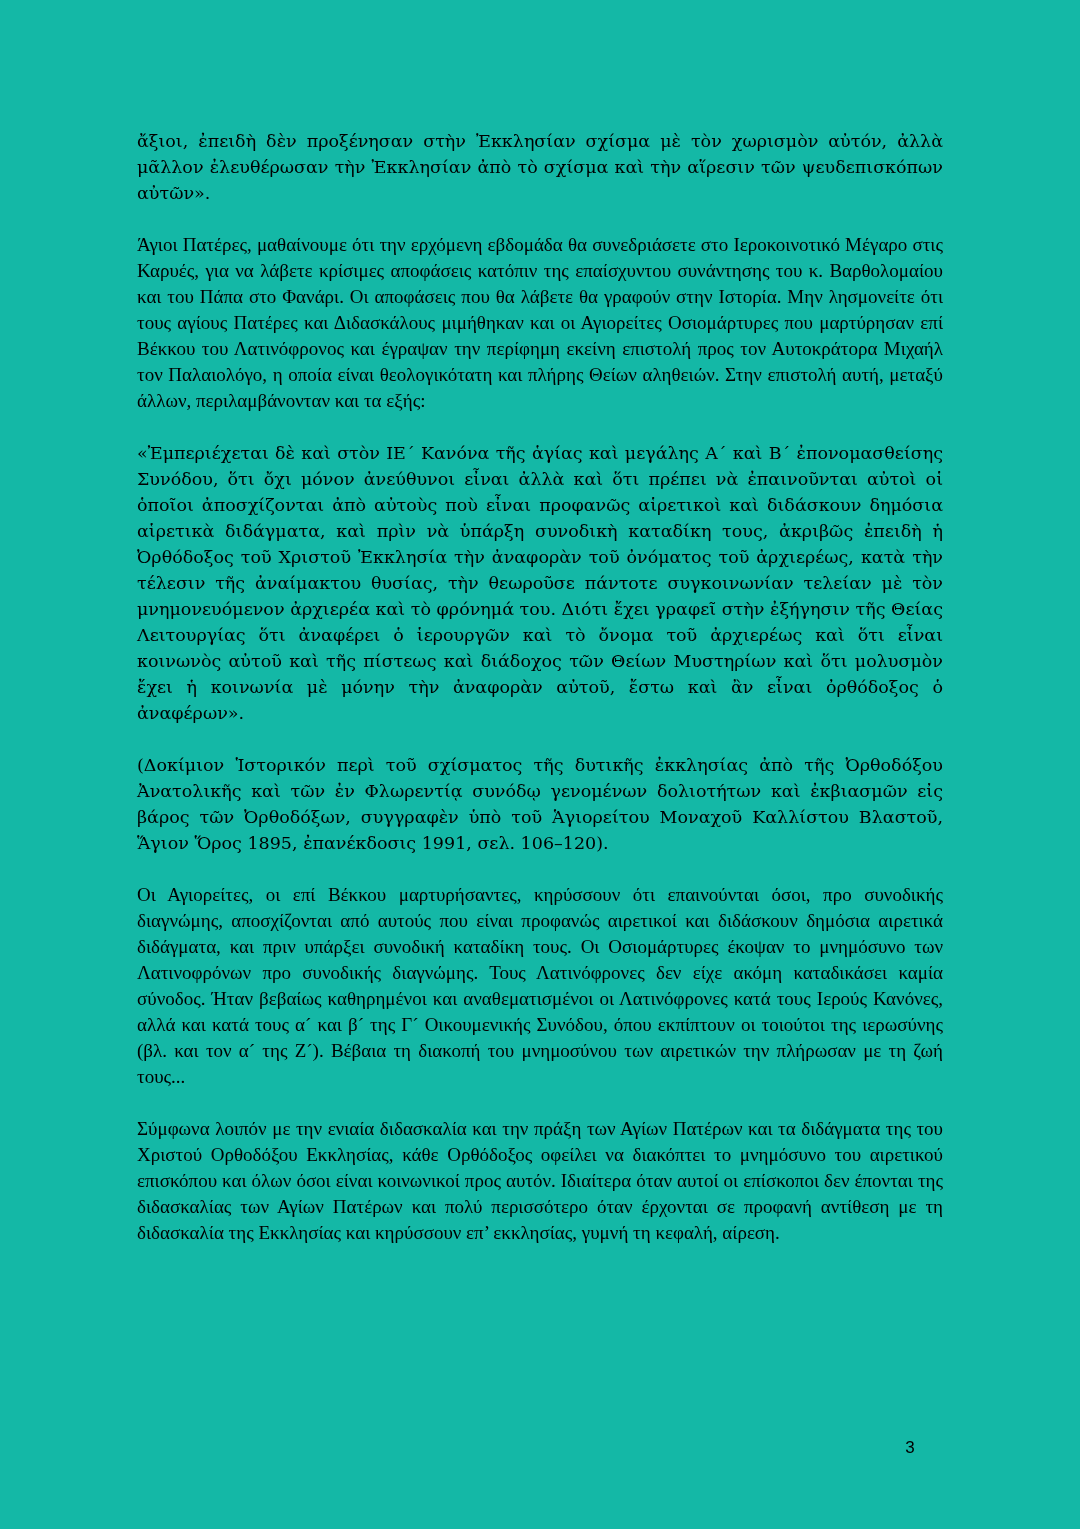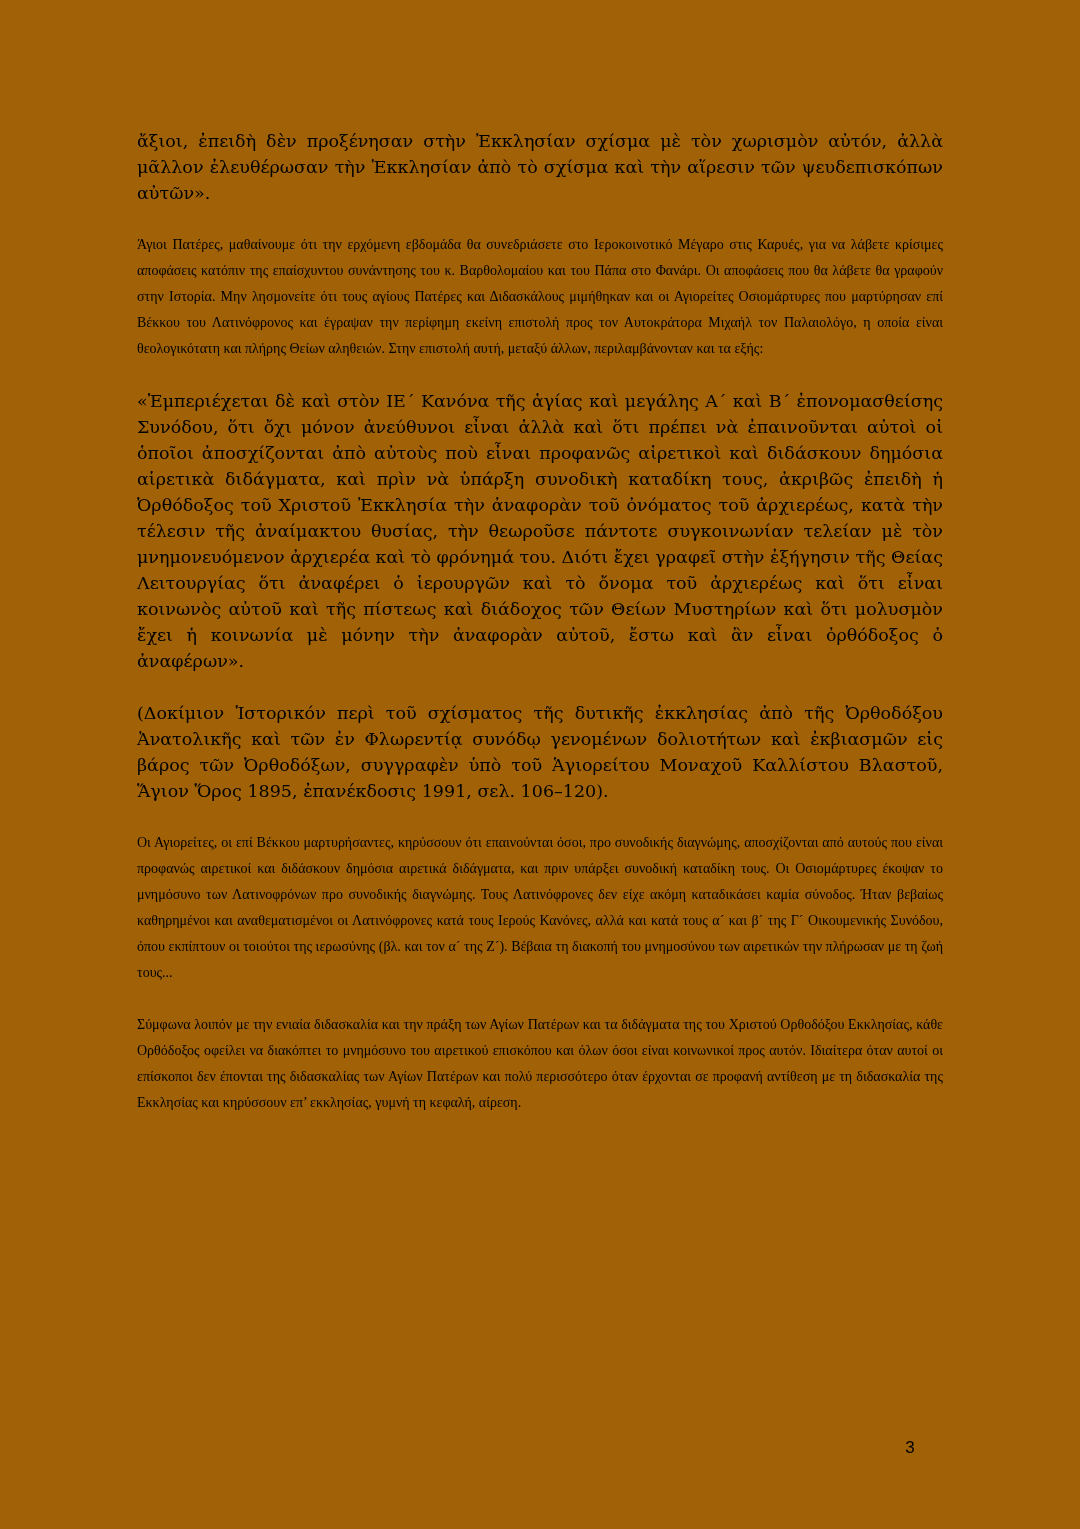--- a/index.html
+++ b/index.html
@@ -4,34 +4,34 @@
 <style>
   html, body {
     margin: 0;
     padding: 0;
     background: #ffffff;
   }
   .page {
     position: relative;
     width: 1080px;
     height: 1529px;
-    background: #a16207;
+    background: #14b8a6;
     color: #000000;
     font-family: "Liberation Serif", "DejaVu Serif", serif;
     overflow: hidden;
   }
   .content {
     position: absolute;
     left: 137px;
     top: 128px;
     width: 806px;
   }
   p.para {
     margin: 0 0 26px 0;
-    font-size: 14px;
+    font-size: 19px;
     line-height: 26px;
     text-align: justify;
     text-justify: inter-word;
   }
   p.polytonic {
     font-family: "DejaVu Serif", serif;
     font-size: 17.5px;
   }
   .footer {
     position: absolute;

